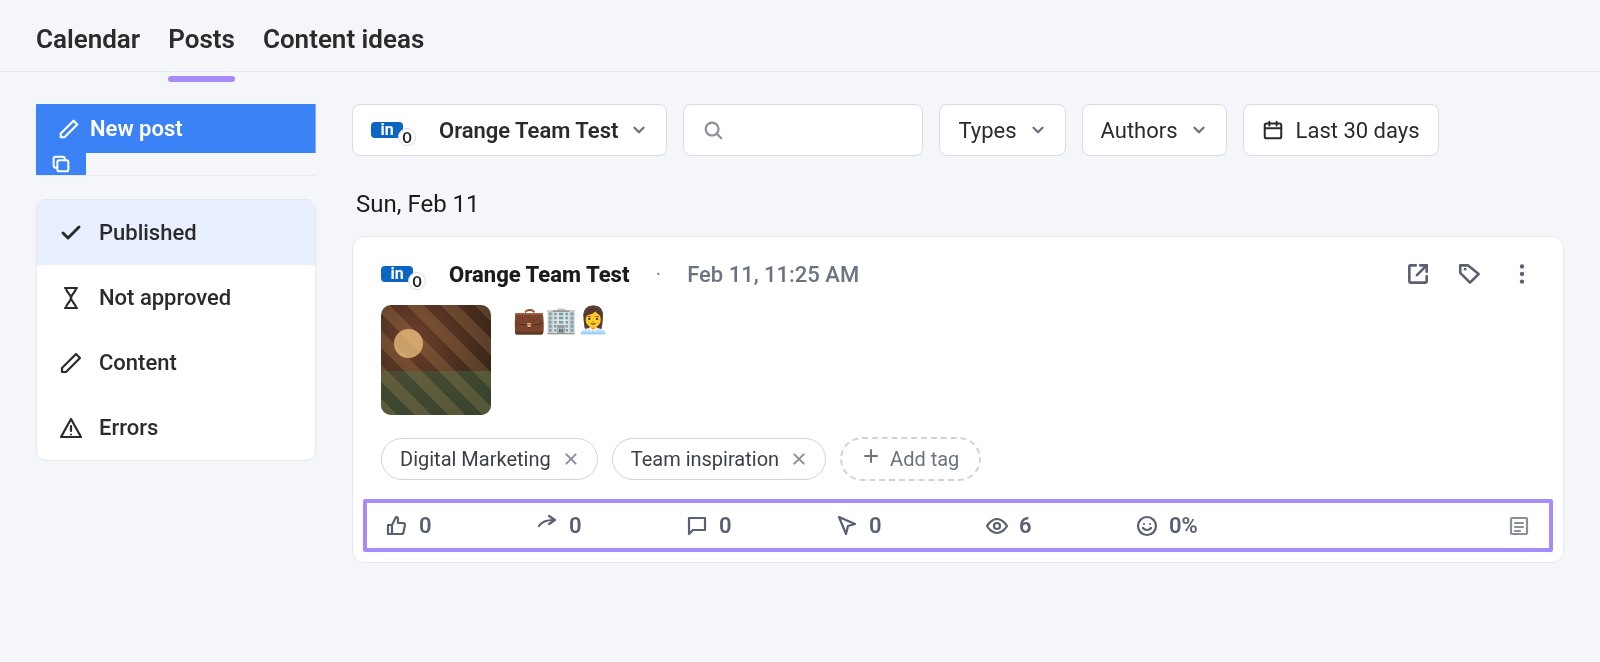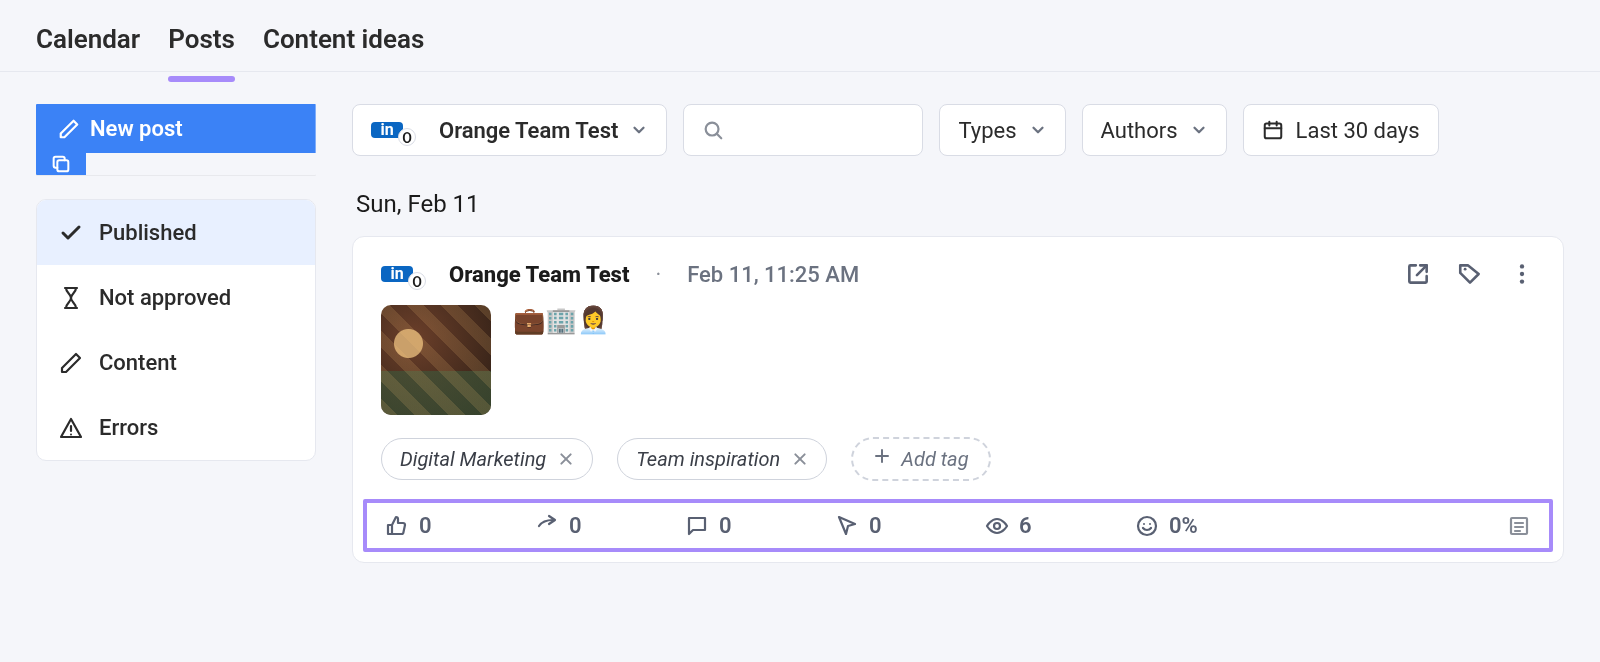--- a/index.html
+++ b/index.html
@@ -220,21 +220,21 @@
   .thumb::before {
     content:'';
     position:absolute; inset:0;
     background:
       repeating-linear-gradient(45deg, rgba(255,200,120,.15) 0 12px, transparent 12px 24px),
       radial-gradient(circle at 25% 35%, #caa06a 0 14px, transparent 15px),
       linear-gradient(180deg, transparent 60%, rgba(60,90,60,.6) 60%);
   }
   .emojis { font-size: 26px; }
 
-  .tagrow { display: flex; gap: 24px; align-items: center; margin-bottom: 18px; font-style: italic; }
+  .tagrow { display: flex; gap: 14px; align-items: center; margin-bottom: 18px; }
   .tagchip {
     display: inline-flex; align-items: center; gap: 12px;
     border: 1px solid #cfd3dc; border-radius: 999px;
     padding: 8px 18px; font-size: 20px; color: #3b3f48;
     background: #fff;
   }
   .tagchip .x { color: #8a8f99; cursor: pointer; font-weight: 600; }
   .addtag {
     display: inline-flex; align-items: flex-start; gap: 10px;
     border: 2px dashed #cfd3dc; border-radius: 999px;

